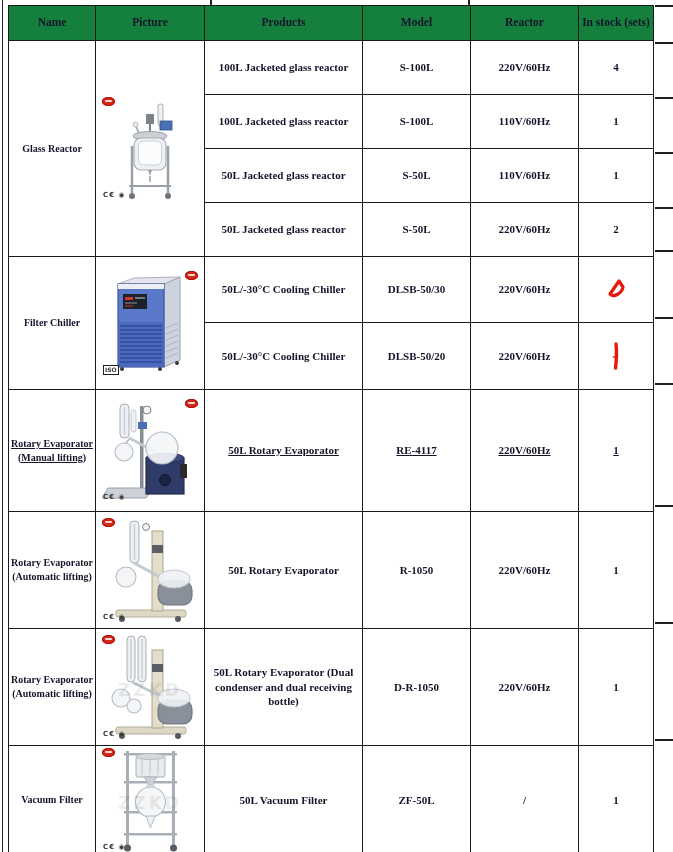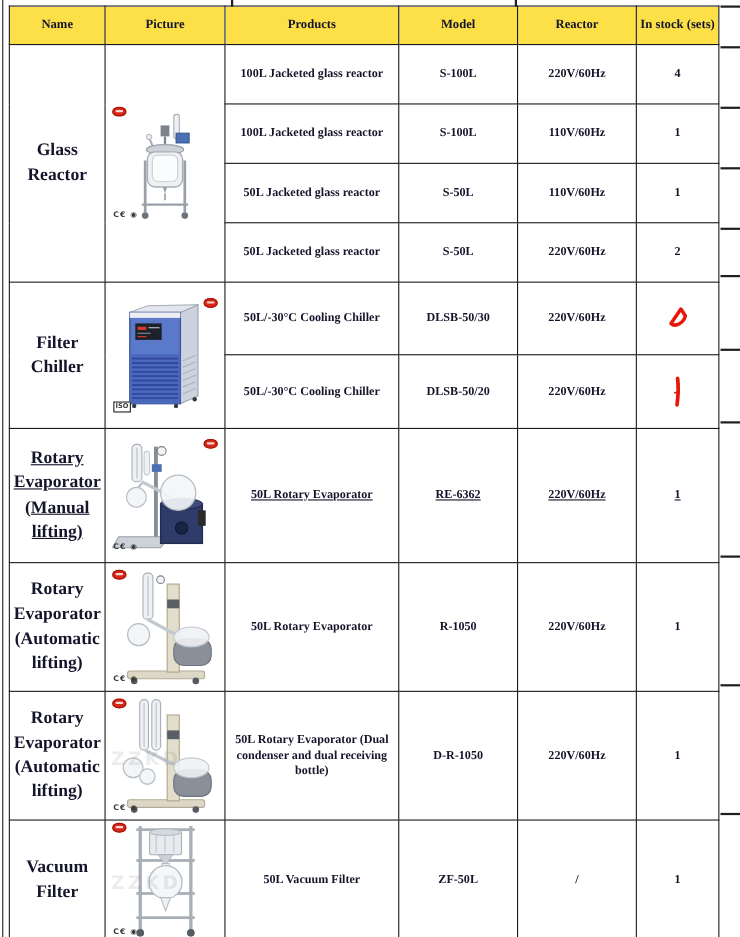--- a/index.html
+++ b/index.html
@@ -6,33 +6,33 @@
   body{
     width:673px;height:852px;background:#ffffff;position:relative;overflow:hidden;
     font-family:"Liberation Serif", serif;color:#14142b;
   }
   .doc{position:absolute;left:8px;top:5px;}
   table{border-collapse:collapse;table-layout:fixed;width:645px;}
   th,td{
     border:1.6px solid #1a1a1a;font-weight:bold;text-align:center;
     vertical-align:middle;padding:2px;overflow:hidden;
   }
-  thead th{background:#fde047;height:30px;font-size:11.5px;line-height:1.2;}
+  thead th{background:#15803d;height:30px;font-size:11.5px;line-height:1.2;}
   td{font-size:11px;line-height:1.35;}
-  .name-cell{font-size:16px;line-height:1.4;}
+  .name-cell{font-size:10px;line-height:1.4;}
   .pic-cell{padding:1px;}
   .pic-wrap{position:relative;width:98px;margin:0 auto;}
   .equip{display:block;margin:0 auto;}
   .logo-badge{position:absolute;width:13px;height:9px;background:#d6281a;border-radius:50%;box-shadow:inset 0 0 0 1px #a71508;}
   .logo-badge::after{content:"";position:absolute;left:3px;top:3px;width:7px;height:2px;background:#f6d9d4;border-radius:2px;}
   .logo-tl{left:1px;top:1px;}
   .logo-tr{right:1px;top:1px;}
   .cert-badge{position:absolute;left:2px;bottom:1px;font-size:7px;color:#3a3a3a;font-family:"DejaVu Sans",sans-serif;letter-spacing:1px;font-weight:bold;}
   .cert-iso{border:1px solid #222;background:#fff;padding:0 1px;font-size:6px;letter-spacing:0;}
-  .watermark{position:absolute;top:42%;left:0;right:0;text-align:left;font-size:17px;color:#000000;opacity:0.07;font-family:"DejaVu Sans",sans-serif;font-weight:bold;letter-spacing:3px;pointer-events:none;}
+  .watermark{position:absolute;top:42%;left:0;right:0;text-align:center;font-size:17px;color:#000000;opacity:0.07;font-family:"DejaVu Sans",sans-serif;font-weight:bold;letter-spacing:3px;pointer-events:none;}
   .mark-svg{display:inline-block;vertical-align:middle;}
   .vline,.hstub{position:absolute;background:#1f1f1f;}
 </style>
 </head>
 <body>
 
 <div class="vline" style="left:2px;top:0;width:1.2px;height:852px;"></div>
 <div class="vline" style="left:210px;top:0;width:1.5px;height:6px;"></div>
 <div class="vline" style="left:468px;top:0;width:1.5px;height:6px;"></div>
 <div id="right-stubs">
@@ -201,21 +201,21 @@
     <ellipse cx="63" cy="60" rx="19" ry="5" fill="#3c4a7e" stroke="#232c4e" stroke-width="1"></ellipse>
     <circle cx="60" cy="50" r="16" fill="#f3f5f7" stroke="#b7bdc5" stroke-width="1.2" fill-opacity="0.92"></circle>
     <circle cx="63" cy="82" r="5.5" fill="#1c2445" stroke="#0f1530" stroke-width="1"></circle>
     <rect x="78" y="66" width="7" height="14" fill="#2a2a2a"></rect>
   </svg>
 <span class="logo-badge logo-tr"></span>
               <span class="cert-badge">C€ ◉</span>
             </div>
           </td>
           <td>50L Rotary Evaporator</td>
-          <td>RE-6362</td>
+          <td>RE-4117</td>
           <td>220V/60Hz</td>
           <td>1</td>
         </tr>
         <tr style="height: 117px;">
           <td class="name-cell" rowspan="1">Rotary Evaporator (Automatic lifting)</td>
           <td class="pic-cell" rowspan="1">
             <div class="pic-wrap">
   <svg class="equip" width="96" height="106" viewBox="0 0 96 106">
     <rect x="14" y="93" width="70" height="7" rx="2" fill="#ddd7c6" stroke="#b3ac93" stroke-width="1"></rect>
     <circle cx="20" cy="102" r="3" fill="#555b63"></circle>

